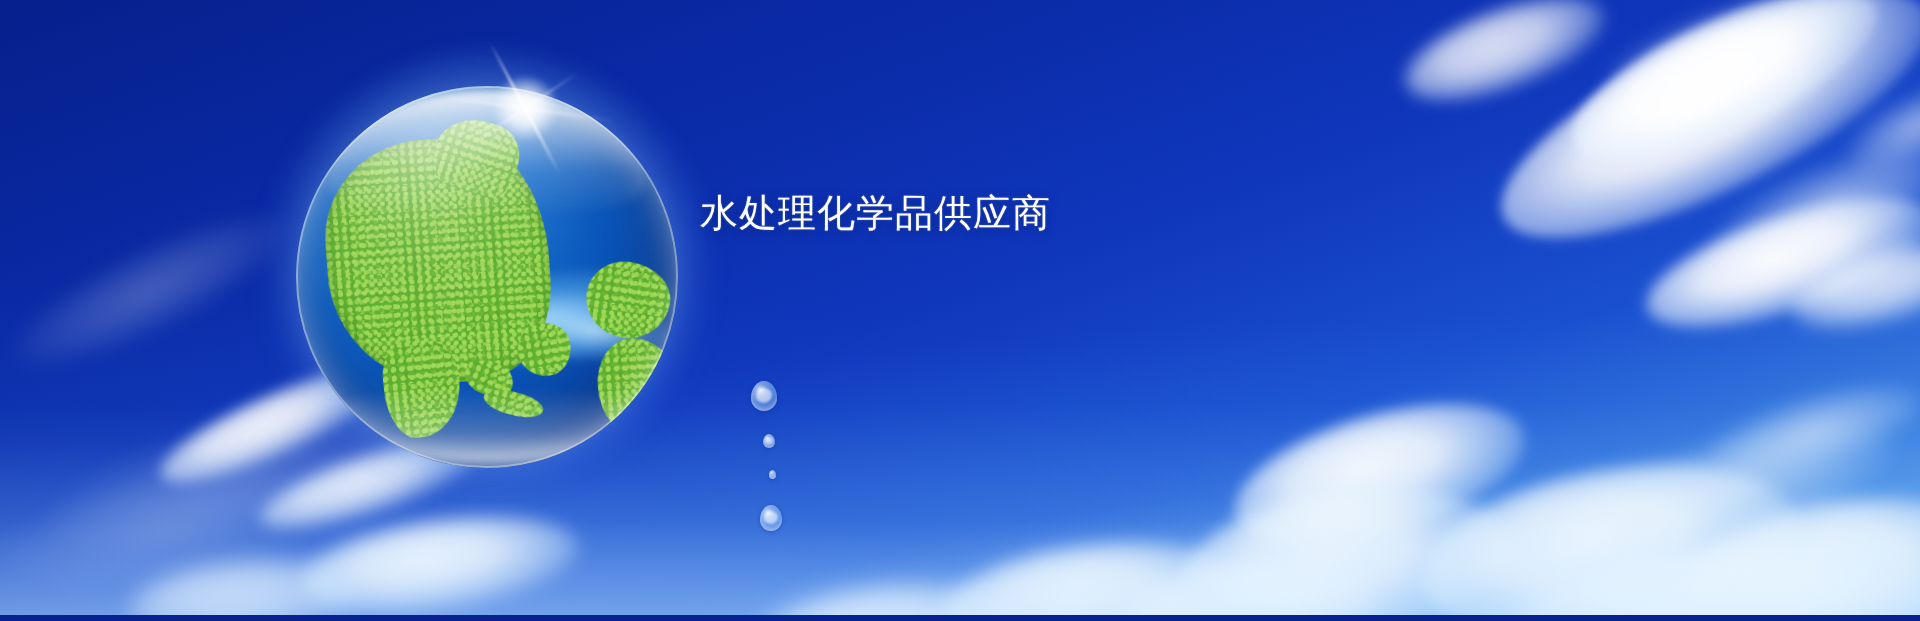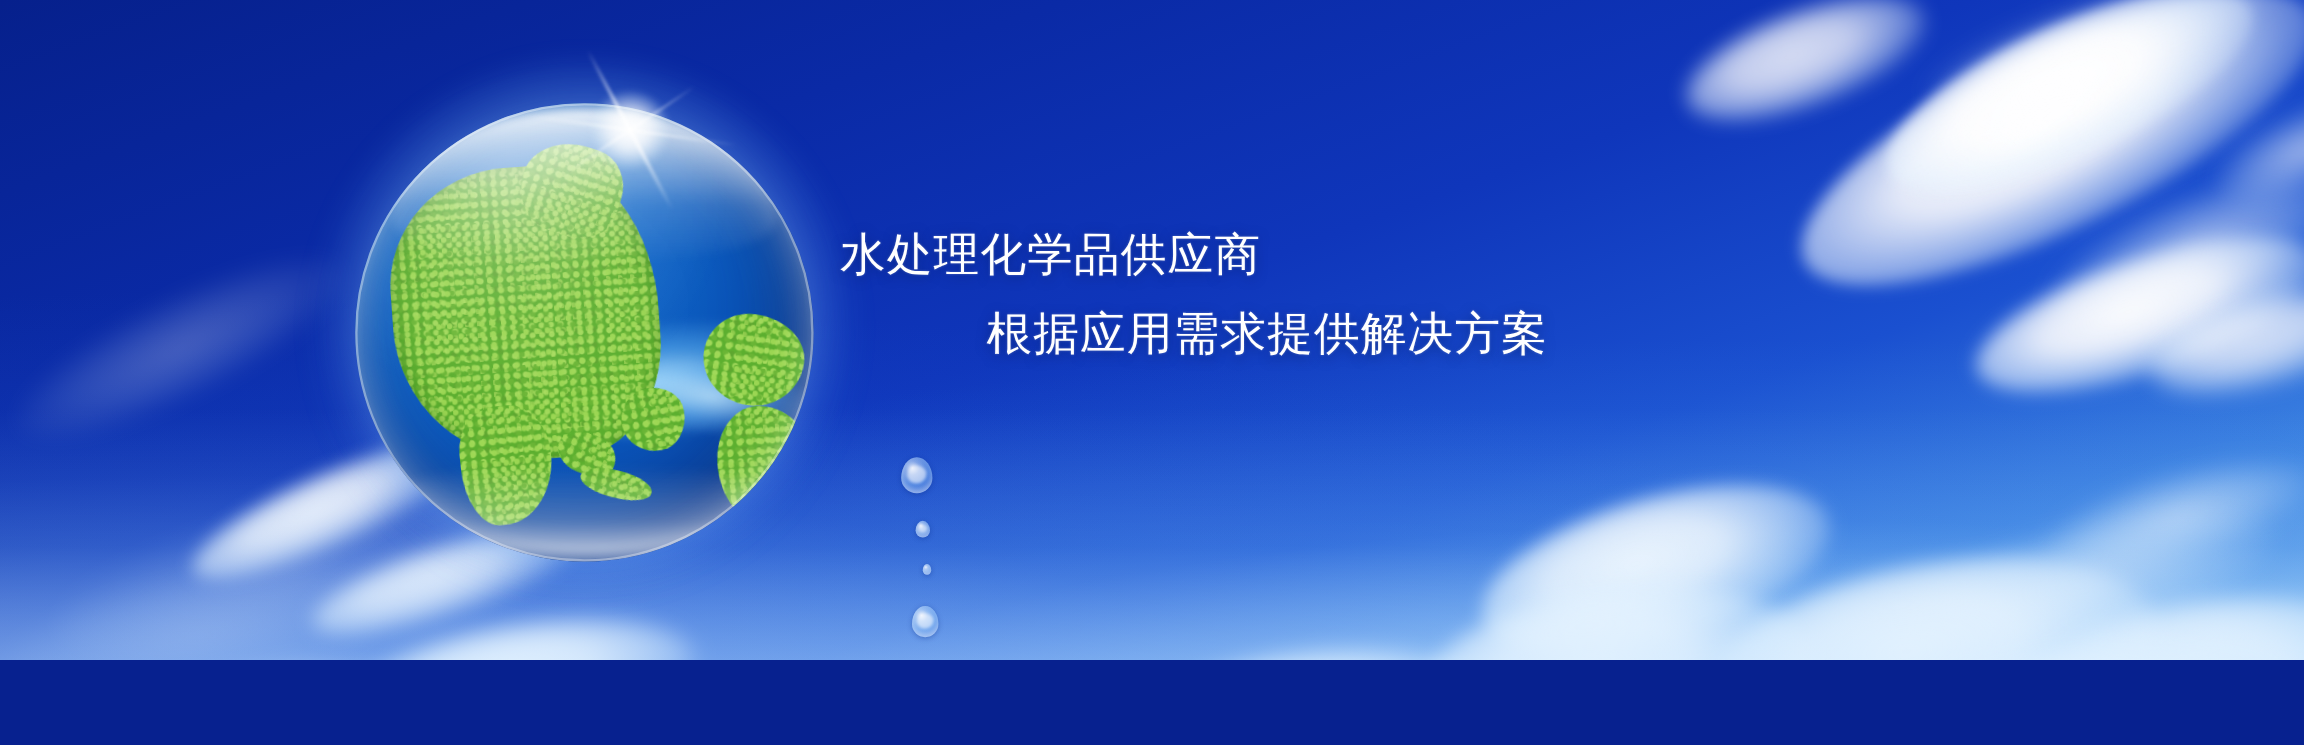--- a/index.html
+++ b/index.html
@@ -8,21 +8,21 @@
     padding: 0;
     background: #07218f;
   }
   body {
     font-family: "Liberation Sans", "DejaVu Sans", sans-serif;
   }
 
   .banner {
     position: relative;
     width: 1920px;
-    height: 550px;
+    height: 615px;
     overflow: hidden;
     
     background:
       radial-gradient(140% 115% at 78% 118%, rgba(190,225,255,0.92) 0%, rgba(140,200,250,0.55) 16%, rgba(70,150,240,0.22) 34%, rgba(20,70,200,0.0) 58%),
       radial-gradient(120% 100% at 10% 110%, rgba(120,185,255,0.45) 0%, rgba(40,100,220,0.15) 38%, rgba(10,40,160,0) 66%),
       linear-gradient(160deg, #06208c 0%, #0a2aa6 26%, #0f36bb 48%, #1a50d0 68%, #3a80e0 86%, #7fb6ee 100%);
   }
 
   
   .cloud {
@@ -386,16 +386,15 @@
         <span class="dmap"></span>
       </div>
     <div class="droplet d-small"></div>
     <div class="droplet d-low">
         <span class="dmap"></span>
       </div>
   </div>
 
   <div class="headline">
     <span class="line line1">水处理化学品供应商</span>
-    <span class="line line2">根据应用需求提供解决方案</span>
   </div>
 
 </div>
 
 </body></html>

